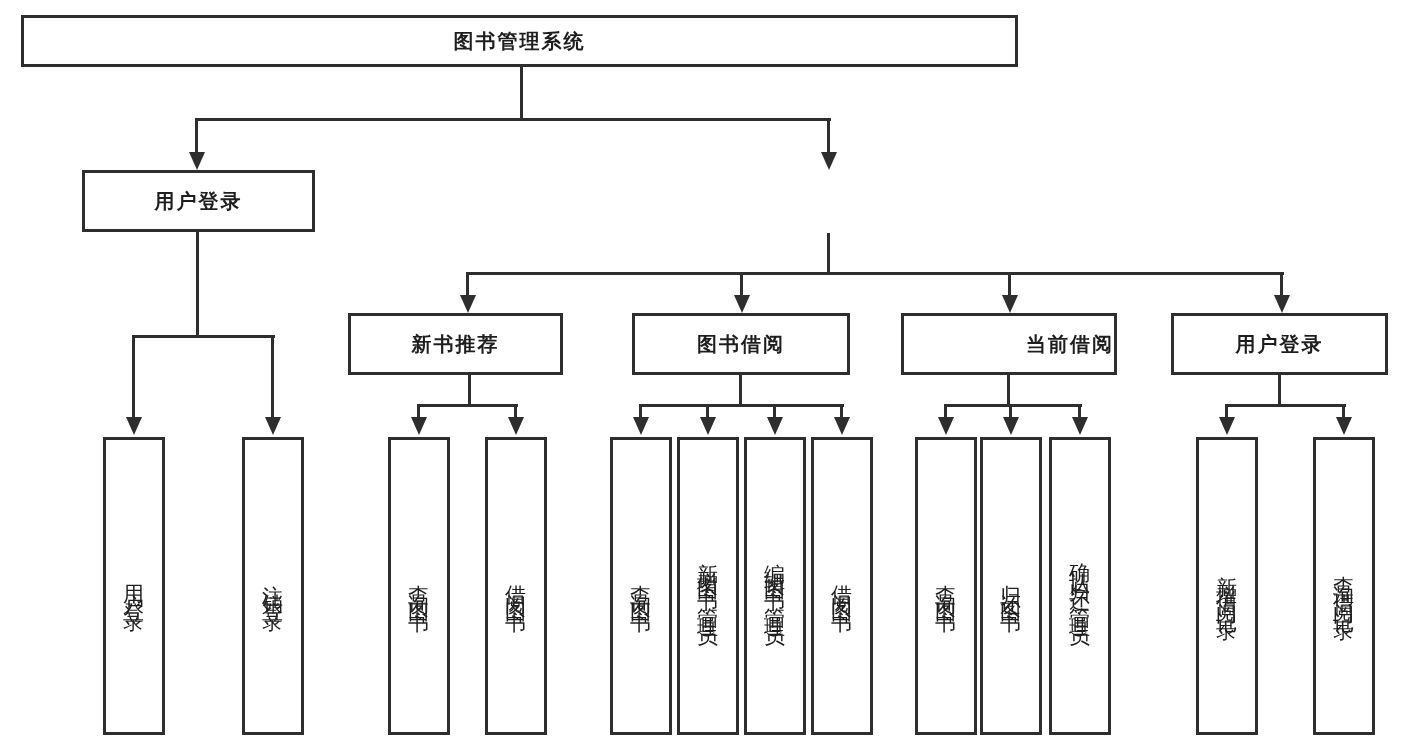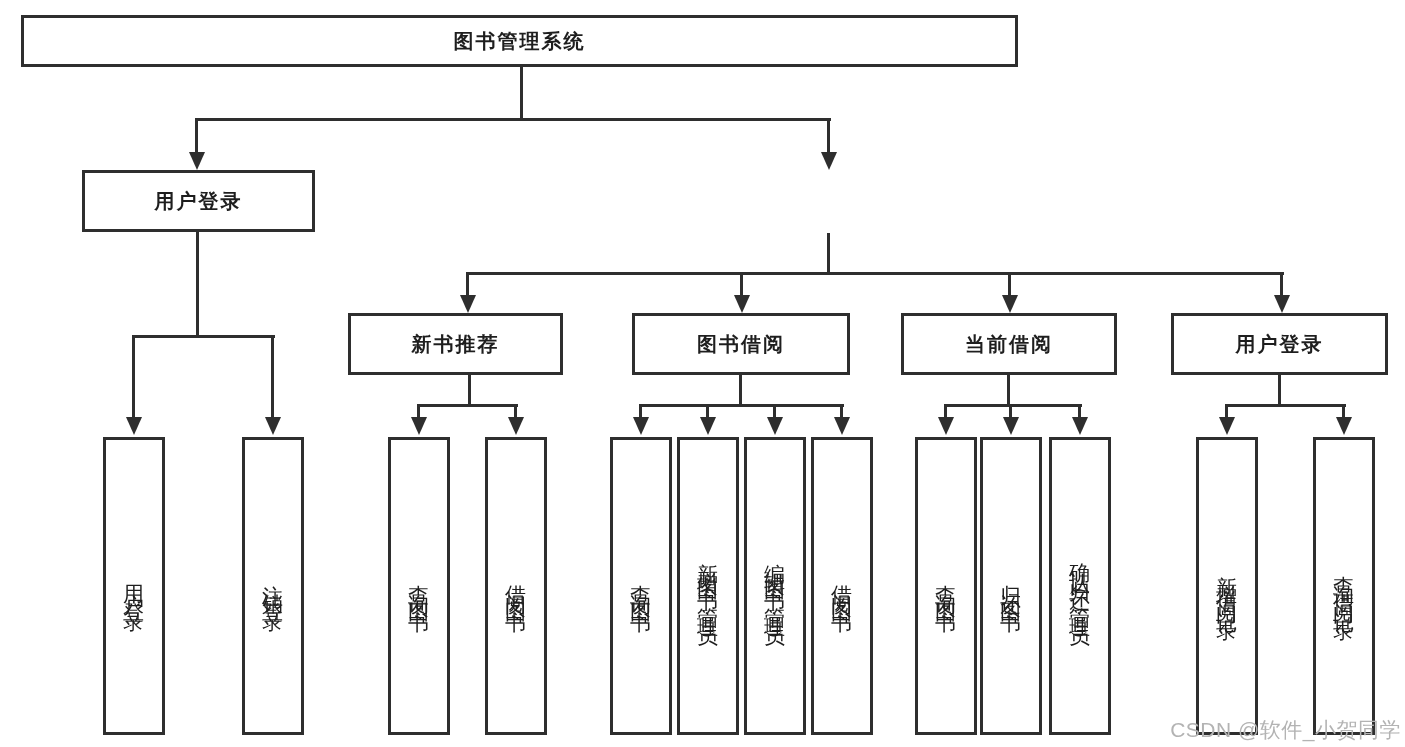--- a/index.html
+++ b/index.html
@@ -110,21 +110,21 @@
   <div class="arrow" style="left:734px;top:295px;"></div>
   <div class="arrow" style="left:1002px;top:295px;"></div>
   <div class="arrow" style="left:1274px;top:295px;"></div>
 
   <div class="box" style="left:348px;top:313px;width:215px;height:62px;">
     <span class="hlabel">新书推荐</span>
   </div>
   <div class="box" style="left:632px;top:313px;width:218px;height:62px;">
     <span class="hlabel">图书借阅</span>
   </div>
-  <div class="box" style="left:901px;top:313px;width:216px;height:62px;">
+  <div class="box" style="left:901px;top:313px;width:216px;height:62px;justify-content:flex-end;">
     <span class="hlabel">当前借阅</span>
   </div>
   <div class="box" style="left:1171px;top:313px;width:217px;height:62px;">
     <span class="hlabel">用户登录</span>
   </div>
 
   <div class="line" style="left:468px;top:375px;width:3px;height:32px;"></div>
   <div class="line" style="left:739px;top:375px;width:3px;height:32px;"></div>
   <div class="line" style="left:1007px;top:375px;width:3px;height:32px;"></div>
   <div class="line" style="left:1278px;top:375px;width:3px;height:32px;"></div>
@@ -196,15 +196,14 @@
     <span class="vlabel">确认归还（管理员）</span>
   </div>
 
   <div class="vleaf" style="left:1196px;">
     <span class="vlabel">新增借阅记录</span>
   </div>
   <div class="vleaf" style="left:1313px;">
     <span class="vlabel">查询借阅记录</span>
   </div>
 
-  <div class="watermark">CSDN @软件_小贺同学</div>
 
 </div>
 
 </body></html>

